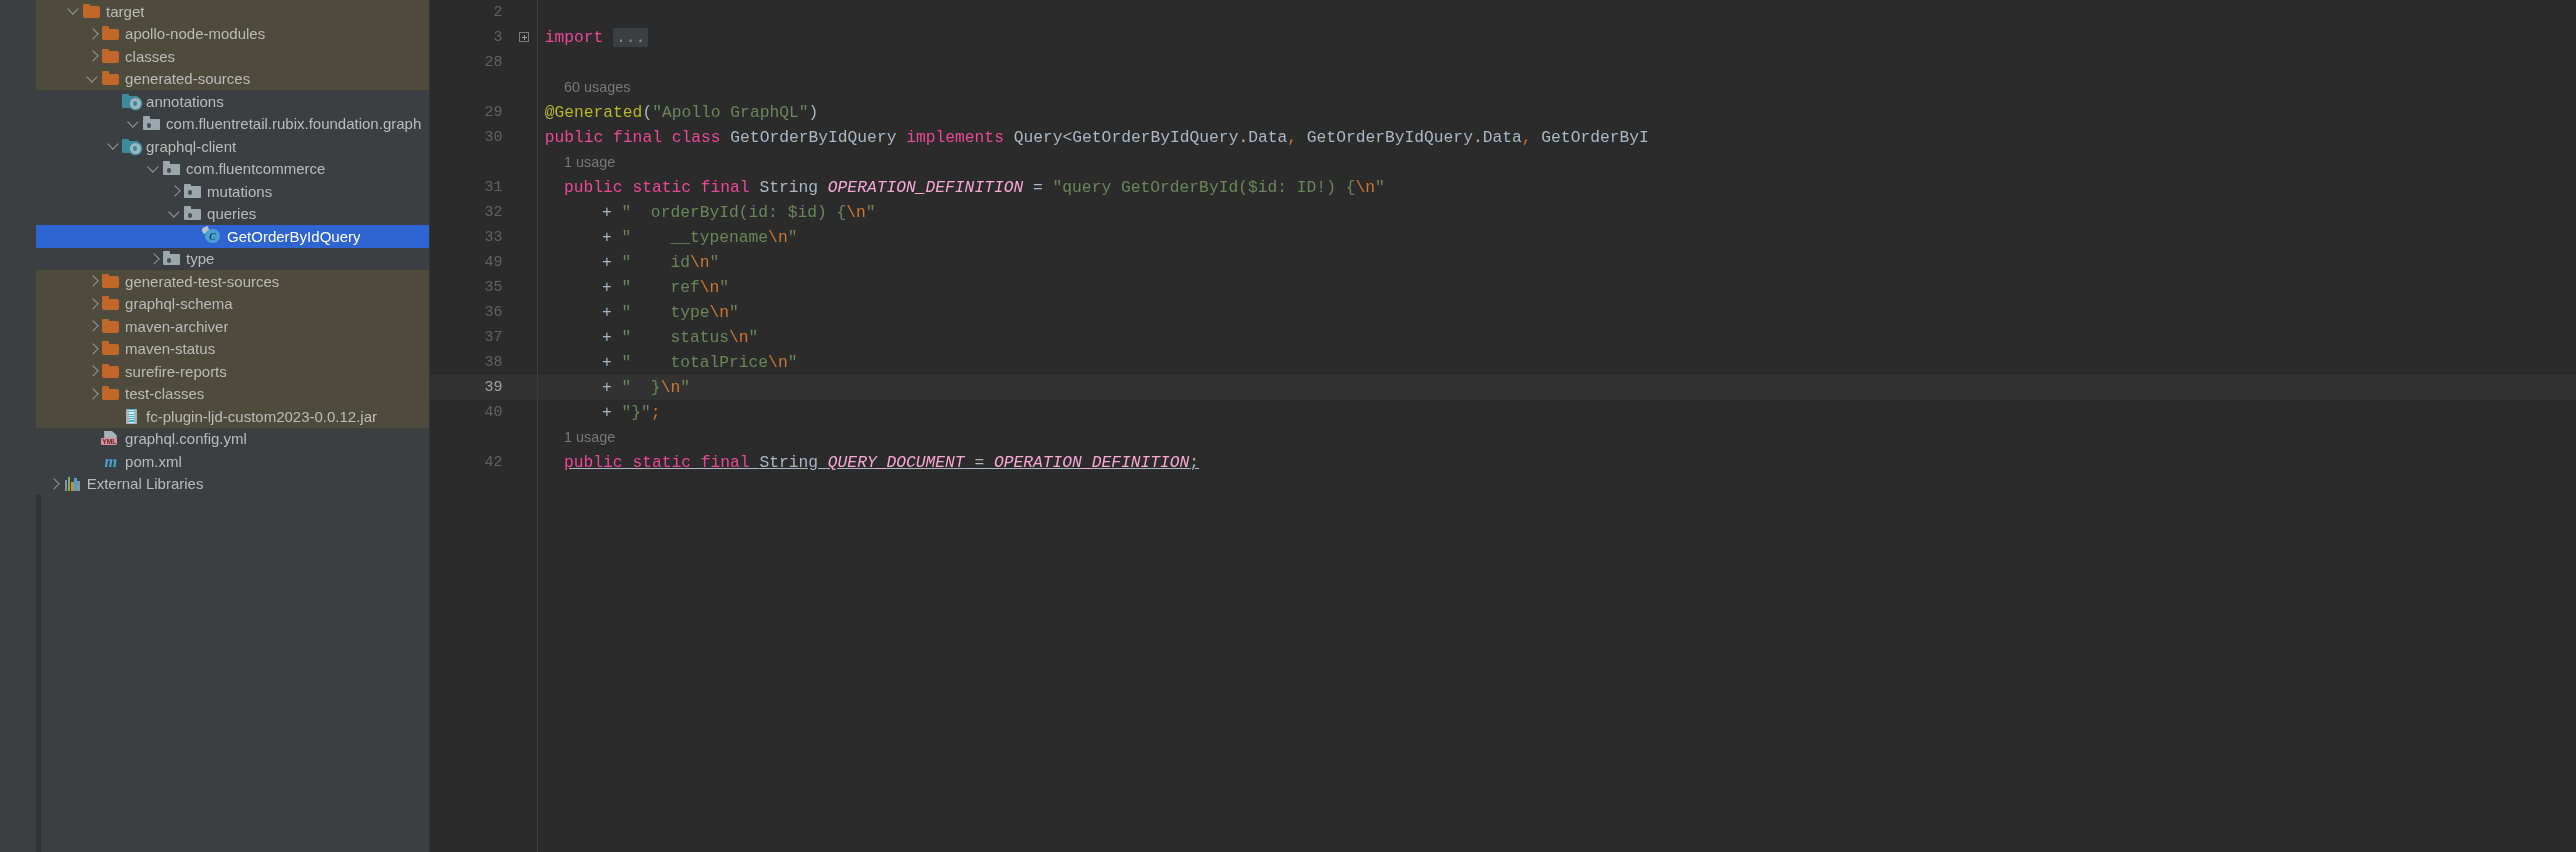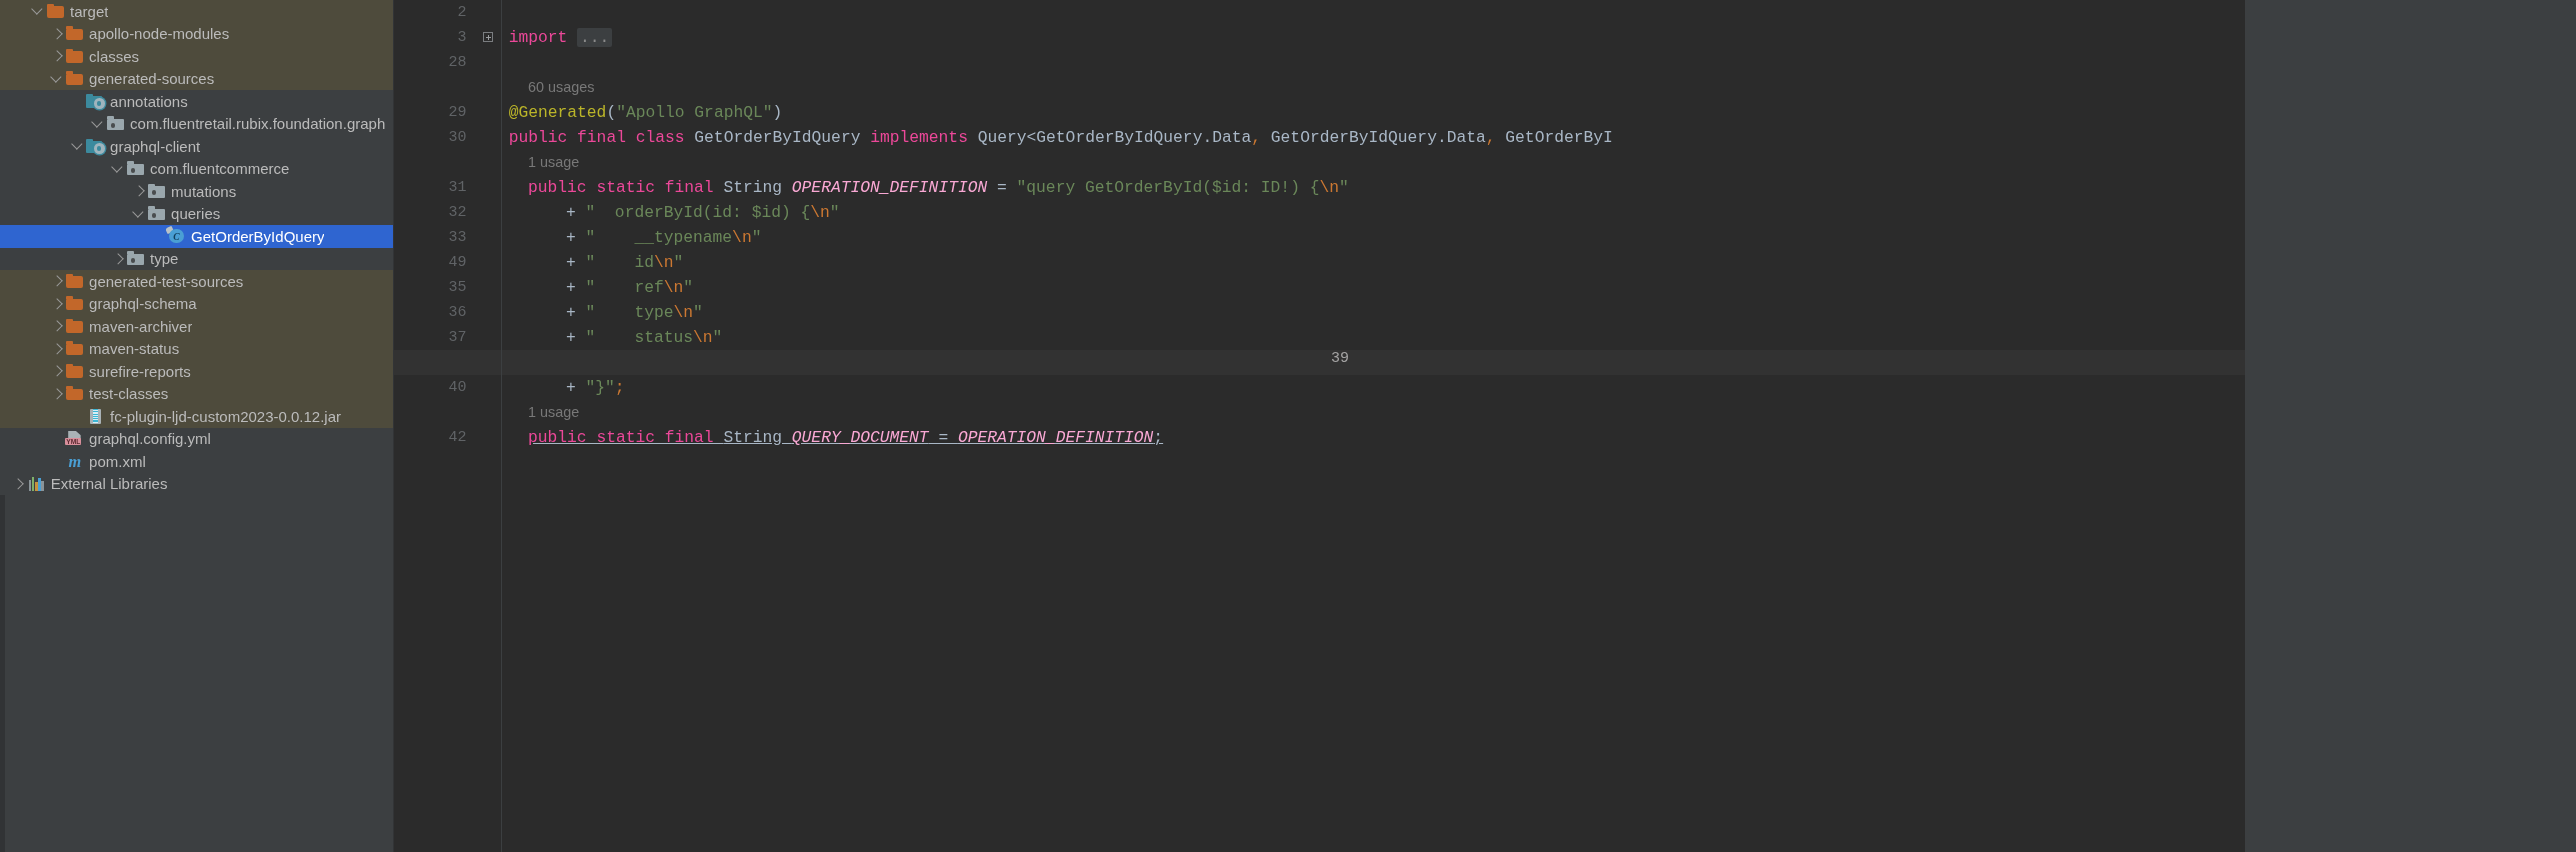--- a/index.html
+++ b/index.html
@@ -3,21 +3,21 @@
 <meta charset="utf-8">
 <title>IntelliJ IDEA - GetOrderByIdQuery</title>
 <style>
   * { margin:0; padding:0; box-sizing:border-box; }
   html, body {
     width:2576px; height:852px;
     background:#3c3f41;
     font-family:"Liberation Sans", sans-serif;
     overflow:hidden;
   }
-  .app { display:flex; width:2245px; height:852px; }
+  .app { display:flex; width:2576px; height:852px;padding-left:36px; }
 
   
   .project-panel {
     width:394px; height:852px;
     background:#3c3f41;
     position:relative;
     flex:0 0 394px;
     overflow:hidden;
   }
   .tree-row {
@@ -173,21 +173,21 @@
   }
   .code-area { position:relative; }
   .line {
     height:25px;
     display:flex;
     align-items:center;
     white-space:pre;
     font-size:16.3px;
     position:relative;
   }
-  .line.current { background:#323232;flex-direction:column; }
+  .line.current { background:#323232; }
   .gutter {
     flex:0 0 86px; width:86px;
     text-align:right;
     padding-right:13.4px;
     color:#606366;
     font-size:15px;
     font-family:"Liberation Mono", monospace;
     user-select:none;
   }
   .gutter.active { color:#a4a3a3; }
@@ -417,20 +417,21 @@
         <div class="line"><div class="gutter">29</div><div class="fold-col"></div><div class="code"><span class="ann">@Generated</span><span class="punc">(</span><span class="str">"Apollo GraphQL"</span><span class="punc">)</span></div></div>
         <div class="line"><div class="gutter">30</div><div class="fold-col"></div><div class="code"><span class="kw">public final class </span><span class="type">GetOrderByIdQuery </span><span class="kw">implements </span><span class="type">Query&lt;GetOrderByIdQuery.Data</span><span class="esc">,</span><span class="type"> GetOrderByIdQuery.Data</span><span class="esc">,</span><span class="type"> GetOrderByI</span></div></div>
         <div class="line"><div class="gutter"></div><div class="fold-col"></div><div class="code" style="padding-left: 27px;"><span class="hint">1 usage</span></div></div>
         <div class="line"><div class="gutter">31</div><div class="fold-col"></div><div class="code" style="padding-left: 27px;"><span class="kw">public static final </span><span class="type">String </span><span class="const">OPERATION_DEFINITION</span><span class="punc"> = </span><span class="str">"query GetOrderById($id: ID!) {</span><span class="esc">\n</span><span class="str">"</span></div></div>
         <div class="line"><div class="gutter">32</div><div class="fold-col"></div><div class="code" style="padding-left: 65px;"><span class="plus">+ </span><span class="str">"  orderById(id: $id) {</span><span class="esc">\n</span><span class="str">"</span></div></div>
         <div class="line"><div class="gutter">33</div><div class="fold-col"></div><div class="code" style="padding-left: 65px;"><span class="plus">+ </span><span class="str">"    __typename</span><span class="esc">\n</span><span class="str">"</span></div></div>
         <div class="line"><div class="gutter">49</div><div class="fold-col"></div><div class="code" style="padding-left: 65px;"><span class="plus">+ </span><span class="str">"    id</span><span class="esc">\n</span><span class="str">"</span></div></div>
         <div class="line"><div class="gutter">35</div><div class="fold-col"></div><div class="code" style="padding-left: 65px;"><span class="plus">+ </span><span class="str">"    ref</span><span class="esc">\n</span><span class="str">"</span></div></div>
         <div class="line"><div class="gutter">36</div><div class="fold-col"></div><div class="code" style="padding-left: 65px;"><span class="plus">+ </span><span class="str">"    type</span><span class="esc">\n</span><span class="str">"</span></div></div>
         <div class="line"><div class="gutter">37</div><div class="fold-col"></div><div class="code" style="padding-left: 65px;"><span class="plus">+ </span><span class="str">"    status</span><span class="esc">\n</span><span class="str">"</span></div></div>
+        <div class="line"><div class="gutter">38</div><div class="fold-col"></div><div class="code" style="padding-left: 65px;"><span class="plus">+ </span><span class="str">"    totalPrice</span><span class="esc">\n</span><span class="str">"</span></div></div>
         <div class="line current"><div class="gutter active">39</div><div class="fold-col"></div><div class="code" style="padding-left: 65px;"><span class="plus">+ </span><span class="str">"  }</span><span class="esc">\n</span><span class="str">"</span></div></div>
         <div class="line"><div class="gutter">40</div><div class="fold-col"></div><div class="code" style="padding-left: 65px;"><span class="plus">+ </span><span class="str">"}"</span><span class="esc">;</span></div></div>
         <div class="line"><div class="gutter"></div><div class="fold-col"></div><div class="code" style="padding-left: 27px;"><span class="hint">1 usage</span></div></div>
         <div class="line"><div class="gutter">42</div><div class="fold-col"></div><div class="code" style="padding-left: 27px; text-decoration: underline;"><span class="kw">public static final </span><span class="type">String </span><span class="const">QUERY_DOCUMENT</span><span class="punc"> = </span><span class="const">OPERATION_DEFINITION</span><span class="punc">;</span></div></div>
       </div>
   </div>
 
 </div>
 
 

